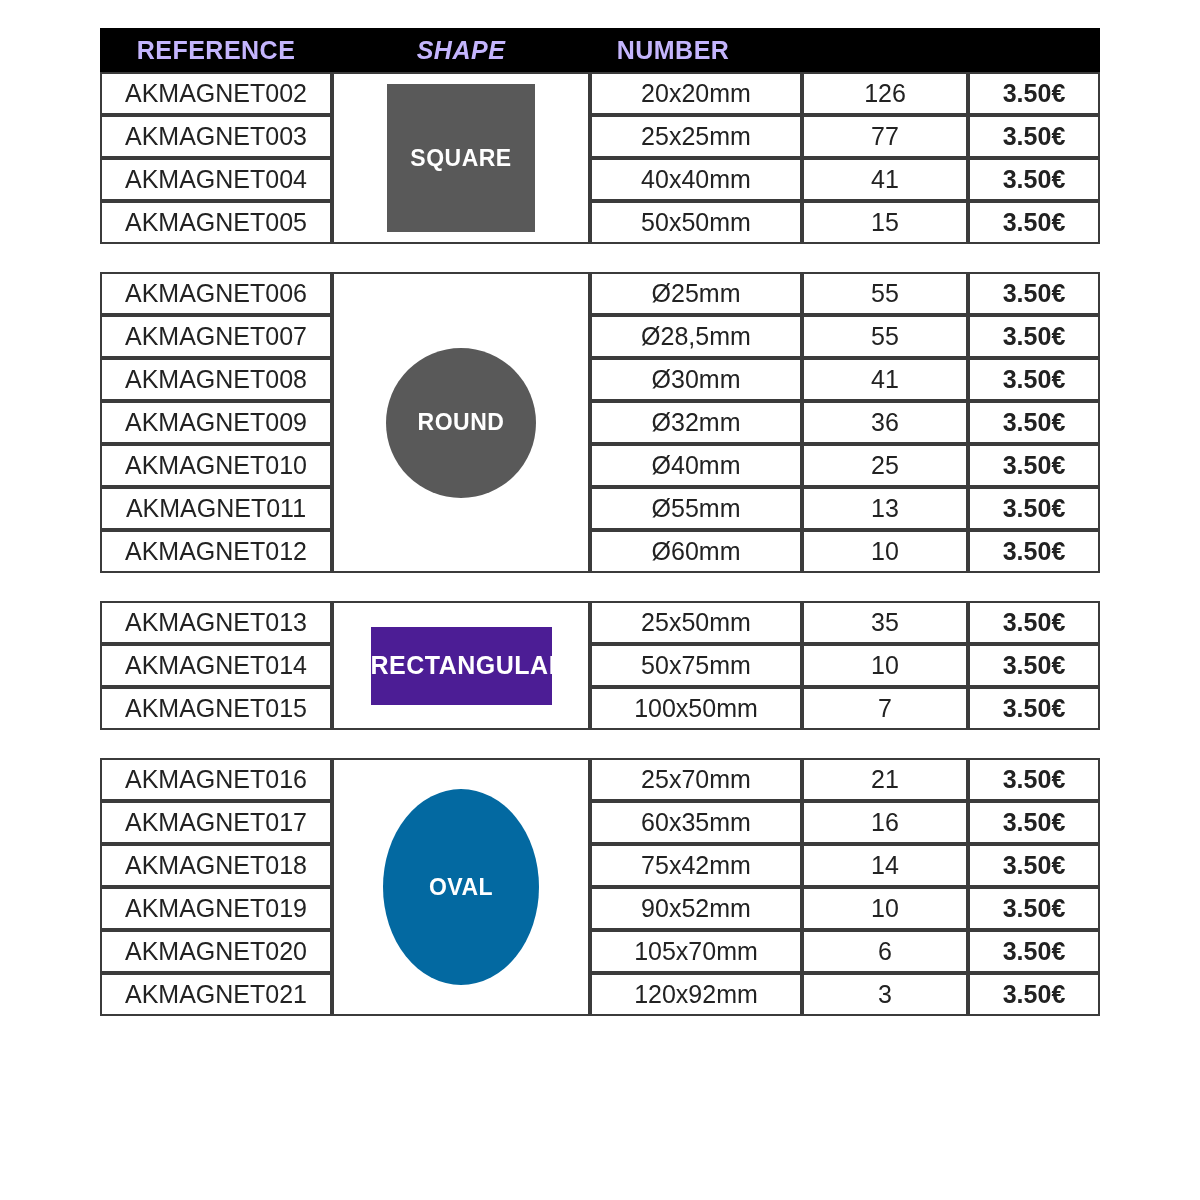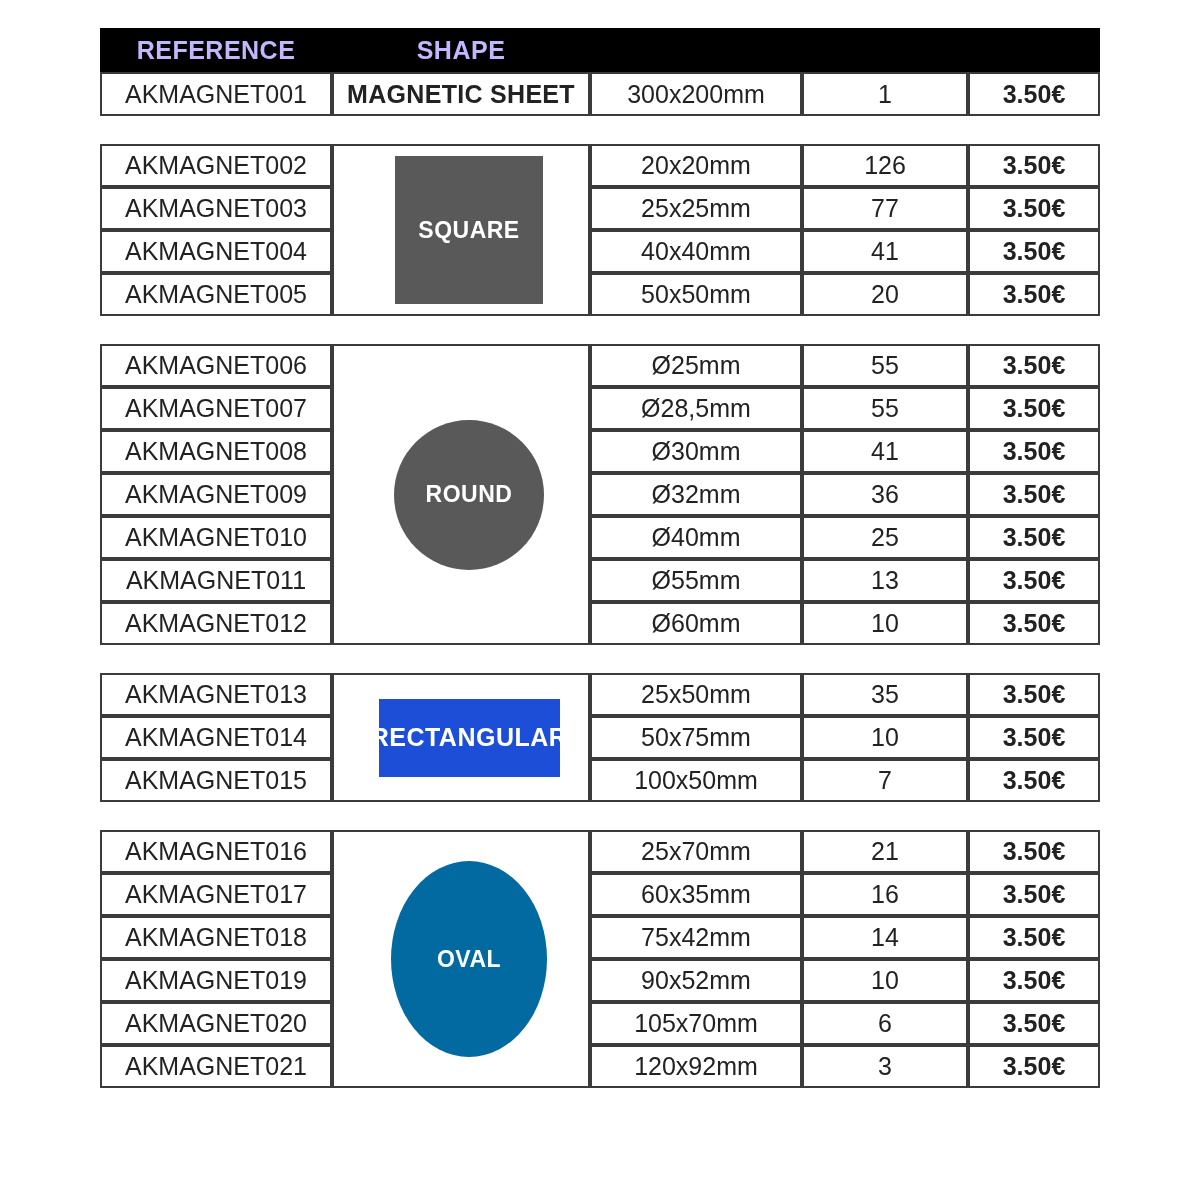--- a/index.html
+++ b/index.html
@@ -46,21 +46,21 @@
   .header-block .hcell {
     color: #c4b5fd;
     font-weight: bold;
     font-size: 25px;
     text-align: center;
     letter-spacing: 0.5px;
     line-height: 44px;
     white-space: nowrap;
   }
   .hc-ref   { width: 232px; }
-  .hc-shape { width: 258px; }
+  .hc-shape { width: 258px; font-style: italic; }
   .hc-dim   { width: 212px; }
   .hc-num   { width: 166px; }
   .hc-price { width: 132px; }
 
   
   .cell {
     border: 2px solid #3b3b3b;
     height: 43px;
     text-align: center;
     font-size: 25px;
@@ -88,21 +88,20 @@
     letter-spacing: 0.3px;
   }
 
   
   .shape-wrap {
     display: flex;
     align-items: center;
     justify-content: center;
     height: 100%;
     width: 100%;
-    padding-left: 8px;
   }
   .shape-label {
     color: #ffffff;
     font-weight: bold;
     font-size: 23px;
     letter-spacing: 0.5px;
     text-align: center;
     line-height: 1;
   }
   .sq {
@@ -116,68 +115,48 @@
   .circ {
     background: #595959;
     width: 150px;
     height: 150px;
     border-radius: 50%;
     display: flex;
     align-items: center;
     justify-content: center;
   }
   .rect {
-    background: #1d4ed8;
+    background: #4c1d95;
     width: 181px;
     height: 78px;
     display: flex;
     align-items: center;
-    justify-content: center;
   }
   .oval {
     background: #0369a1;
     width: 156px;
     height: 196px;
     border-radius: 50%;
     display: flex;
     align-items: center;
     justify-content: center;
   }
   .rect .shape-label { font-size: 25px; }
 </style>
 </head>
 <body>
 
 <div class="page">
 
   <div class="header-block">
     <div class="hcell hc-ref">REFERENCE</div>
     <div class="hcell hc-shape">SHAPE</div>
-  </div>
-
-  <div class="group" style="margin-top:0;">
-    <table class="tbl">
-      <colgroup>
-        <col class="col-ref">
-          <col class="col-shape">
-          <col class="col-dim">
-          <col class="col-num">
-          <col class="col-price">
-      </colgroup>
-      <tbody>
-        <tr class="sheet-row">
-          <td class="cell">AKMAGNET001</td>
-          <td class="cell sheet-shape">MAGNETIC SHEET</td>
-          <td class="cell">300x200mm</td>
-          <td class="cell">1</td>
-          <td class="cell price">3.50€</td>
-        </tr>
-      </tbody>
-    </table>
-  </div>
+    <div class="hcell hc-num">NUMBER</div>
+  </div>
+
 
   <div class="group">
     <table class="tbl">
       <colgroup>
         <col class="col-ref">
           <col class="col-shape">
           <col class="col-dim">
           <col class="col-num">
           <col class="col-price">
       </colgroup>
@@ -203,21 +182,21 @@
         </tr>
         <tr>
           <td class="cell">AKMAGNET004</td>
           <td class="cell">40x40mm</td>
           <td class="cell">41</td>
           <td class="cell price">3.50€</td>
         </tr>
         <tr>
           <td class="cell">AKMAGNET005</td>
           <td class="cell">50x50mm</td>
-          <td class="cell">20</td>
+          <td class="cell">15</td>
           <td class="cell price">3.50€</td>
         </tr>
       </tbody>
     </table>
   </div>
 
   <div class="group">
     <table class="tbl">
       <colgroup>
         <col class="col-ref">

